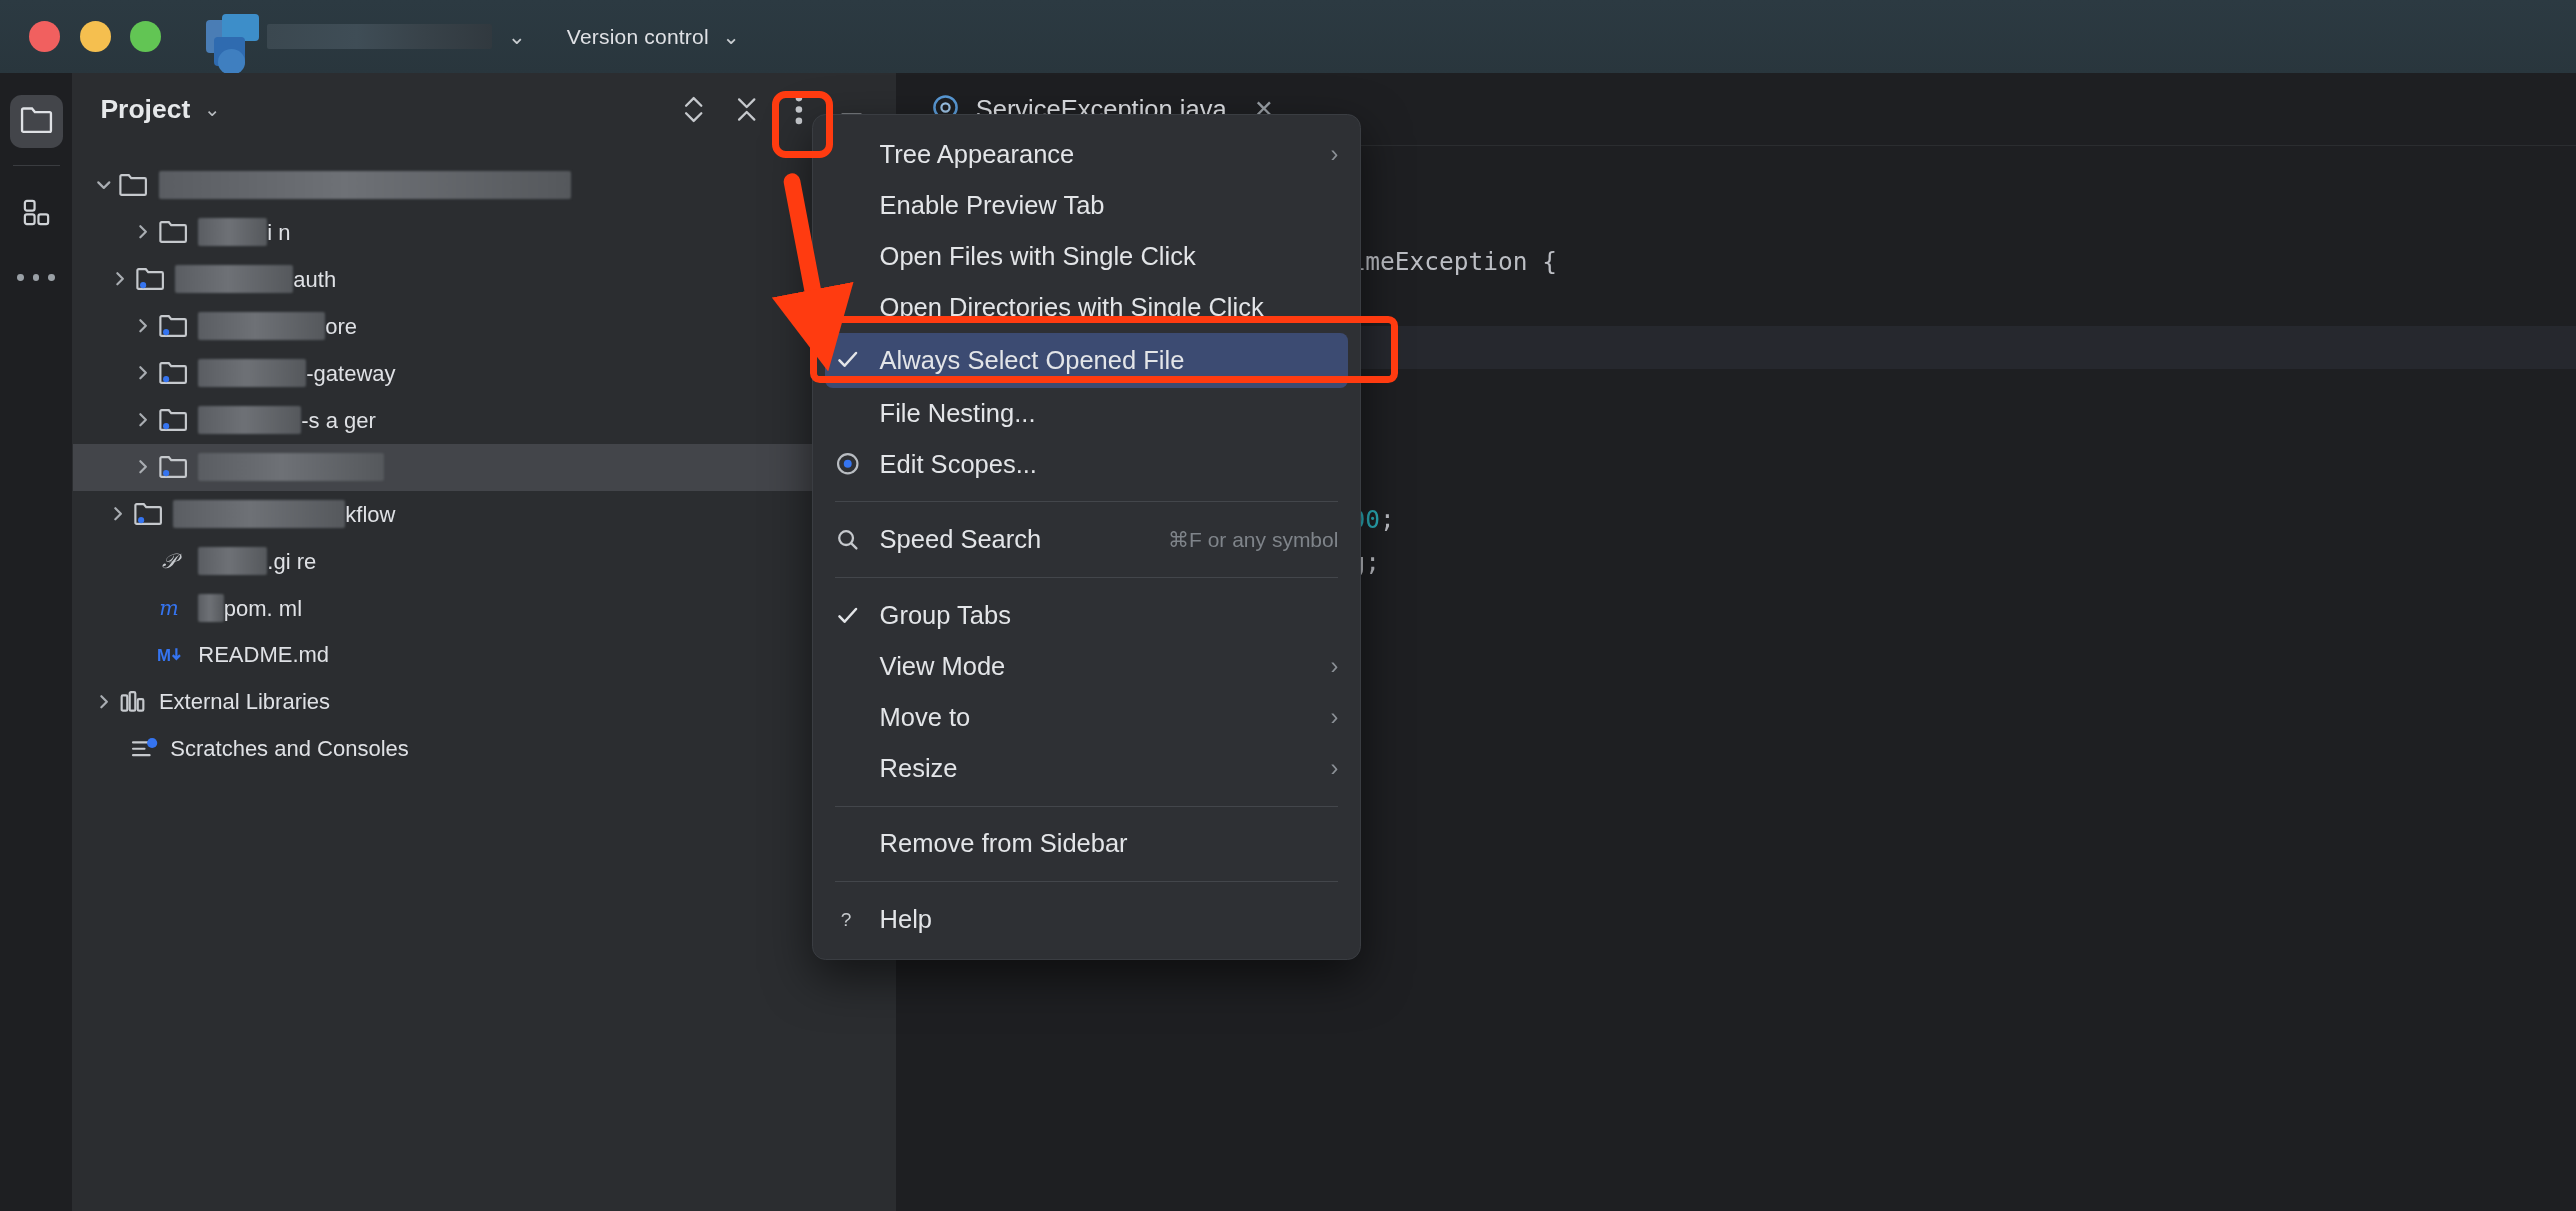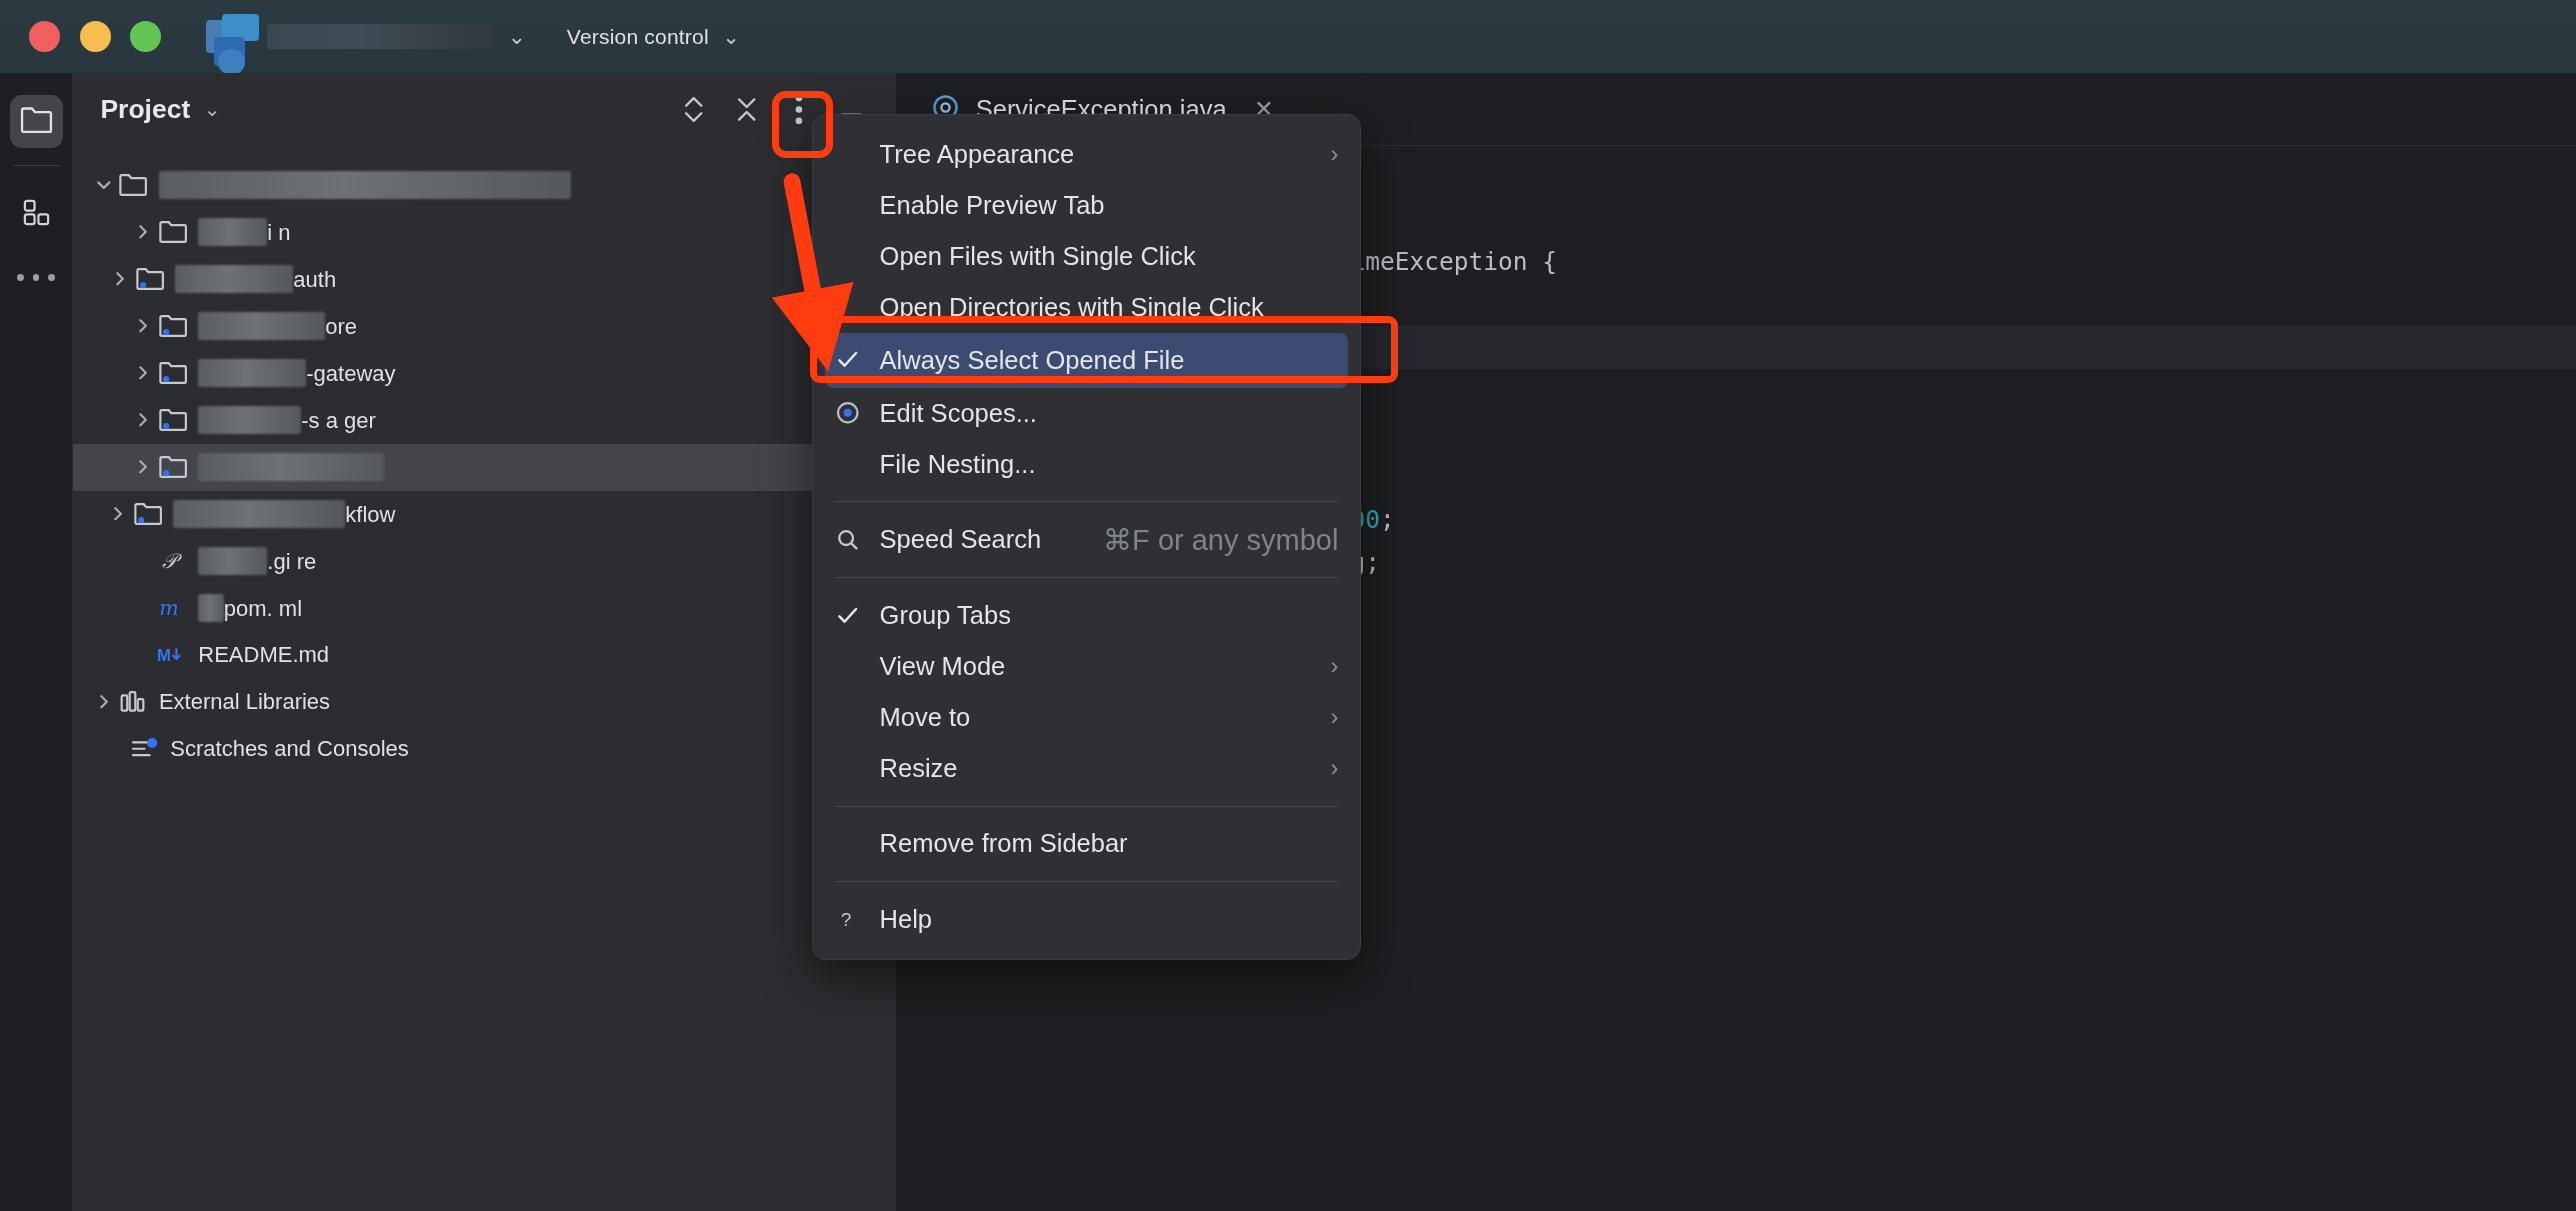--- a/index.html
+++ b/index.html
@@ -87,21 +87,21 @@
   
   .ctxmenu {
     position:absolute; left:812px; top:114px; width:549px;
     background:#2e3034; border:1px solid #3a3d42; border-radius:13.7px;
     box-shadow:0 17.6px 47px rgba(0,0,0,.55); padding:13.7px 0 13.7px 0; z-index:40;
   }
   .mi { height:51px; display:flex; align-items:center; padding:0 21.6px 0 21.6px; position:relative; }
   .mi .mi-ico { width:45px; flex:none; display:flex; align-items:center; justify-content:flex-start; color:#cfd2d6; }
   .mi .mi-label { color:#e3e5e8; font-size:25.5px; white-space:nowrap; }
   .mi .mi-right { margin-left:auto; color:#8b9096; font-size:23.5px; }
-  .mi .mi-sub { margin-left:auto; color:#7f848a; font-size:29px; }
+  .mi .mi-sub { margin-left:auto; color:#7f848a; font-size:21px; }
   .mi.sel { background:#3c4b72; border-radius:7.8px; margin:0 11.8px; padding-left:9.8px; height:55px; }
   .mi.sel .mi-ico { width:45px; }
   .msep { height:1px; background:#43464b; margin:11.8px 21.6px; }
 
   
   .anno { position:absolute; z-index:60; pointer-events:none; }
   .box-kebab { left:772px; top:91px; width:61px; height:67px; border:7.8px solid #ff3b10; border-radius:13.7px; }
   .box-sel { left:810px; top:316px; width:588px; height:67px; border:7.8px solid #ff3b10; border-radius:9.8px; }
 </style>
 </head>
@@ -435,31 +435,31 @@
       </div>
       <div class="mi sel">
         <span class="mi-ico">
           <svg width="25.5" height="25.5" viewBox="0 0 20 20" fill="none" stroke="#e3e5e8" stroke-width="2" stroke-linecap="round" stroke-linejoin="round">
             <path d="M3.5 10.5l4 4.2 9-10"></path>
           </svg>
         </span>
         <span class="mi-label">Always Select Opened File</span>
       </div>
       <div class="mi">
+        <span class="mi-ico"></span>
+        <span class="mi-label">File Nesting...</span>
+      </div>
+      <div class="mi">
         <span class="mi-ico">
           <svg width="25.5" height="25.5" viewBox="0 0 20 20" fill="none">
             <circle cx="10" cy="10" r="7.6" stroke="#b9bdc2" stroke-width="1.7"></circle>
             <circle cx="10" cy="10" r="3.1" fill="#3574f0"></circle>
           </svg>
         </span>
         <span class="mi-label">Edit Scopes...</span>
-      </div>
-      <div class="mi">
-        <span class="mi-ico"></span>
-        <span class="mi-label">File Nesting...</span>
       </div>
       <div class="msep"></div>
       <div class="mi">
         <span class="mi-ico">
           <svg width="25.5" height="25.5" viewBox="0 0 20 20" fill="none" stroke="#c6c9cd" stroke-width="1.8" stroke-linecap="round">
             <circle cx="8.7" cy="8.7" r="5.4"></circle>
             <path d="M12.8 12.8l4 4"></path>
           </svg>
         </span>
         <span class="mi-label">Speed Search</span>

